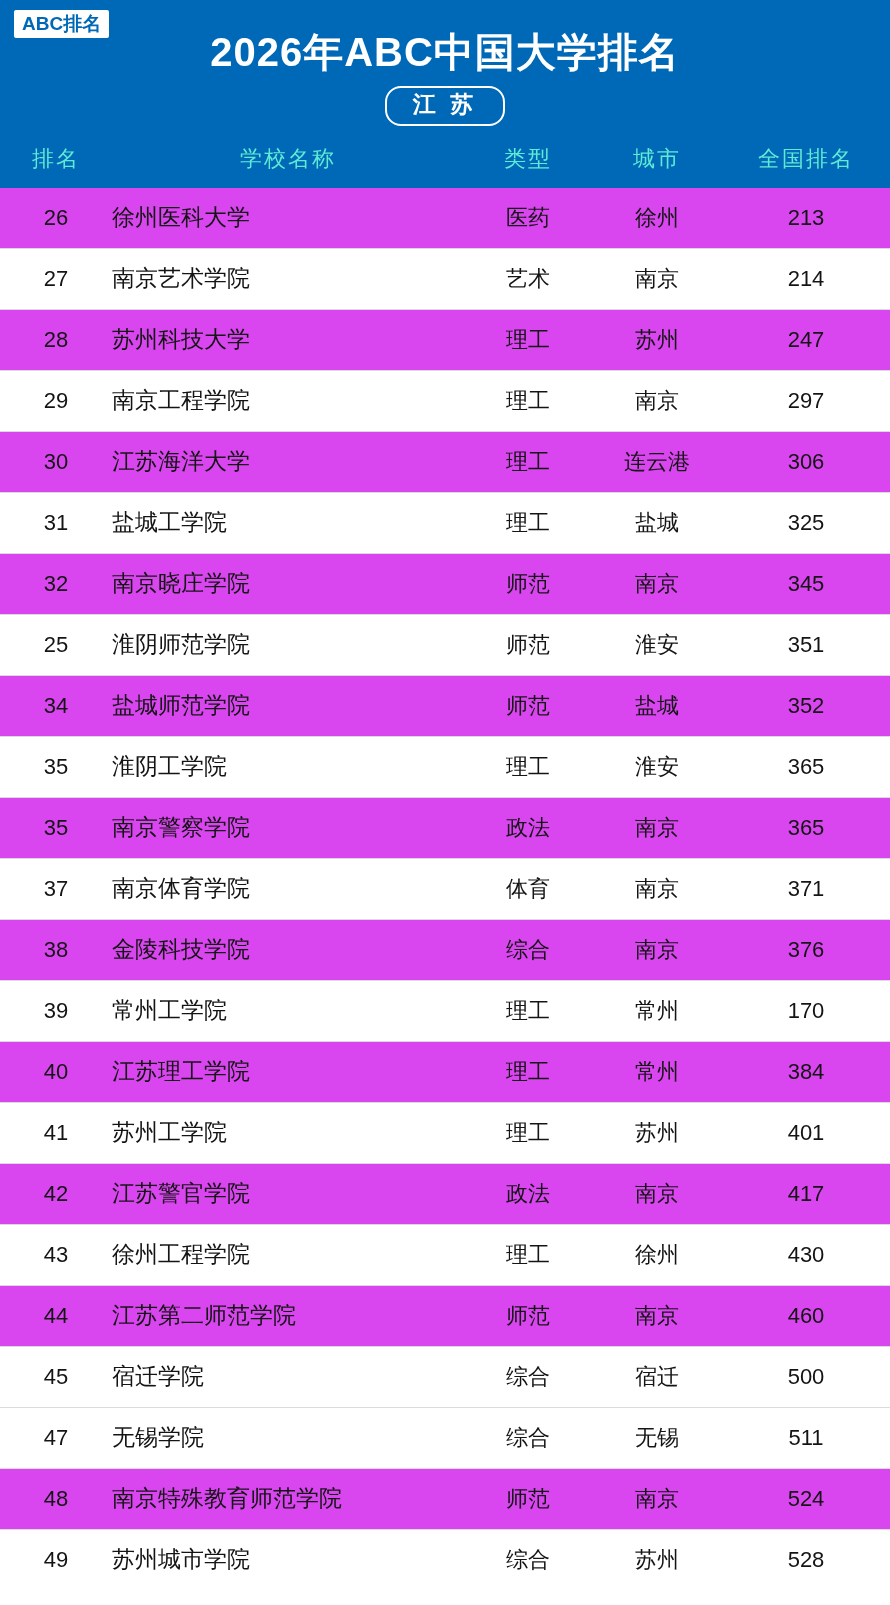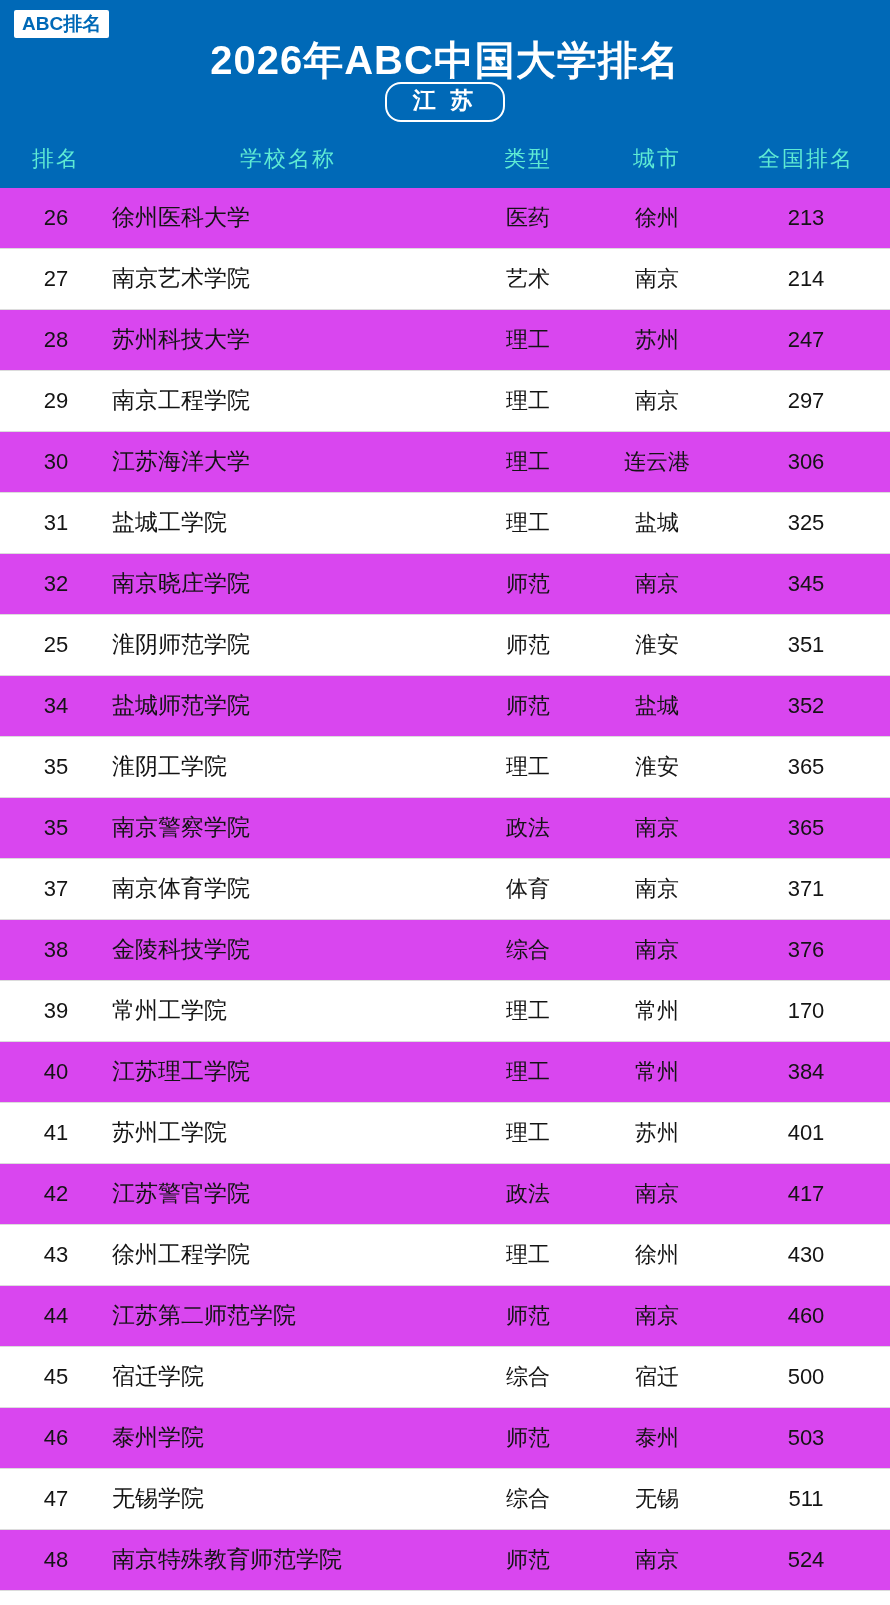--- a/index.html
+++ b/index.html
@@ -10,21 +10,21 @@
   }
   .page {
     width: 890px;
     min-height: 1605px;
     background: #ffffff;
     position: relative;
   }
   
   .header {
     background: #0069b7;
-    padding: 16px 0 0 0;
+    padding: 8px 0 0 0;
     position: relative;
     height: 132px;
   }
   .logo-badge {
     position: absolute;
     top: 10px;
     left: 14px;
     background: #ffffff;
     color: #0069b7;
     font-weight: bold;
@@ -38,20 +38,21 @@
     text-align: center;
     color: #ffffff;
     font-size: 40px;
     font-weight: bold;
     letter-spacing: 1px;
     padding-top: 22px;
     line-height: 1.1;
   }
   .province-wrap {
     text-align: center;
+    margin-top: 12px;
   }
   .province {
     display: inline-block;
     border: 2px solid #ffffff;
     border-radius: 16px;
     color: #ffffff;
     font-size: 23px;
     font-weight: bold;
     padding: 3px 26px 5px 26px;
     letter-spacing: 4px;
@@ -261,27 +262,20 @@
           <td class="city">南京</td>
           <td class="nat">460</td>
         </tr>
         <tr class="even">
           <td class="rank">45</td>
           <td class="name">宿迁学院</td>
           <td class="type">综合</td>
           <td class="city">宿迁</td>
           <td class="nat">500</td>
         </tr>
-        <tr class="odd">
-          <td class="rank">46</td>
-          <td class="name">泰州学院</td>
-          <td class="type">师范</td>
-          <td class="city">泰州</td>
-          <td class="nat">503</td>
-        </tr>
         <tr class="even">
           <td class="rank">47</td>
           <td class="name">无锡学院</td>
           <td class="type">综合</td>
           <td class="city">无锡</td>
           <td class="nat">511</td>
         </tr>
         <tr class="odd">
           <td class="rank">48</td>
           <td class="name">南京特殊教育师范学院</td>

